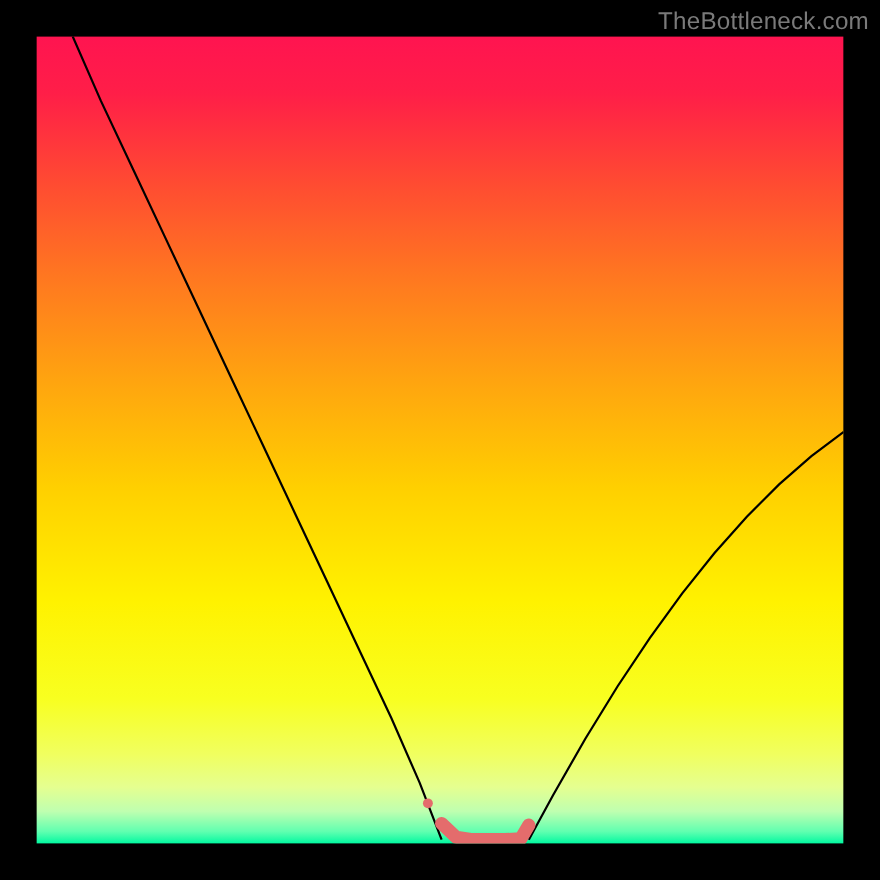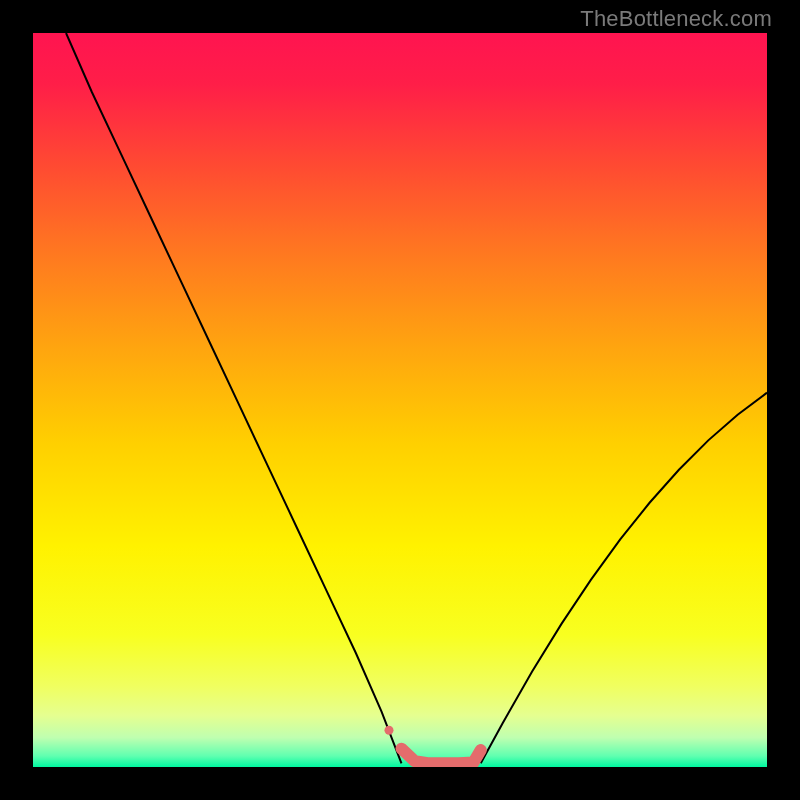--- a/index.html
+++ b/index.html
@@ -30,21 +30,21 @@
     position: absolute;
     inset: 0;
   }
   .curves {
     position: absolute;
     inset: 0;
   }
   .watermark {
     position: absolute;
     top: 6px;
-    right: 28px;
+    right: 10px;
     font-family: Arial, Helvetica, sans-serif;
     font-size: 22px;
     color: #7a7a7a;
     font-weight: 500;
     letter-spacing: 0.2px;
   }
 </style>
 </head>
 <body>
 

